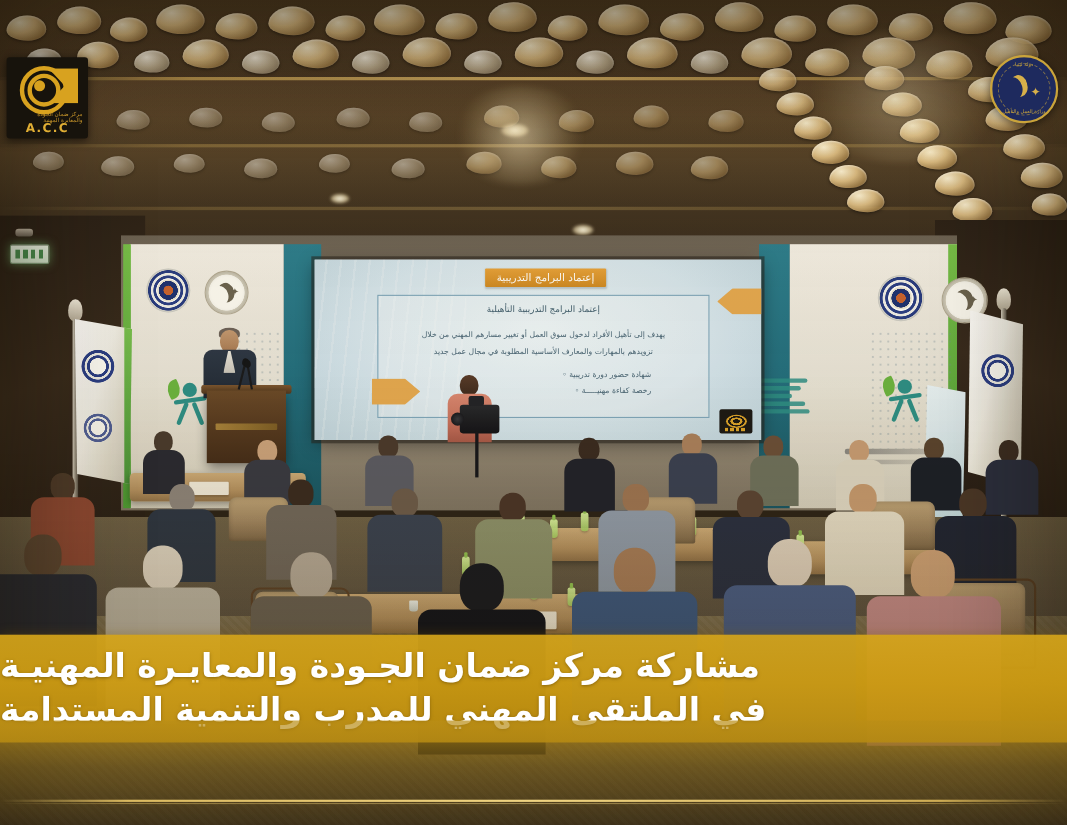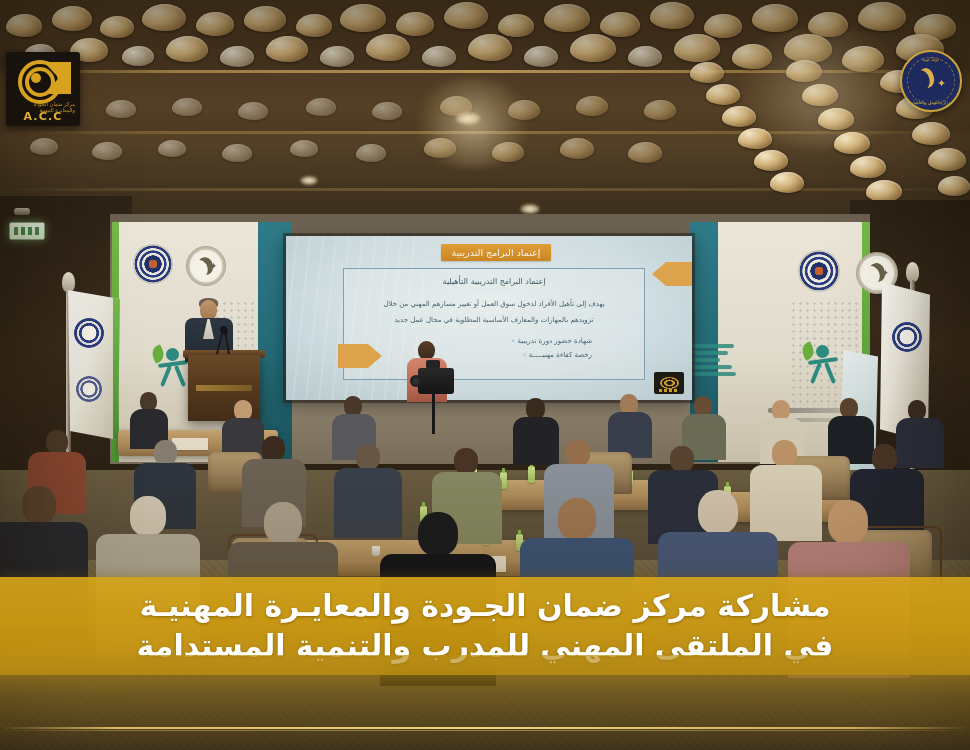--- a/index.html
+++ b/index.html
@@ -416,21 +416,21 @@
     position:absolute;left:5px;top:5px;right:5px;bottom:5px;border-radius:50%;
     border:1px dashed rgba(201,164,60,.55);
   }
 
   
   .caption{
     position:absolute;left:0;top:577px;width:970px;height:98px;
     background:
       linear-gradient(180deg,rgba(212,164,25,.93) 0%,rgba(205,155,18,.95) 45%,rgba(190,142,14,.93) 100%);
     box-shadow:0 -1px 10px rgba(120,88,10,.35);
-    display:flex;flex-direction:column;align-items:center;justify-content:center;
+    display:flex;flex-direction:column;align-items:flex-end;justify-content:center;
     direction:rtl;
   }
   .caption-line{
     color:#ffffff;font-weight:bold;letter-spacing:.3px;
     text-shadow:0 1px 3px rgba(90,62,5,.55);
     white-space:nowrap;
   }
   .caption-line.l1{font-size:30px;line-height:40px;}
   .caption-line.l2{font-size:30px;line-height:40px;}
 

